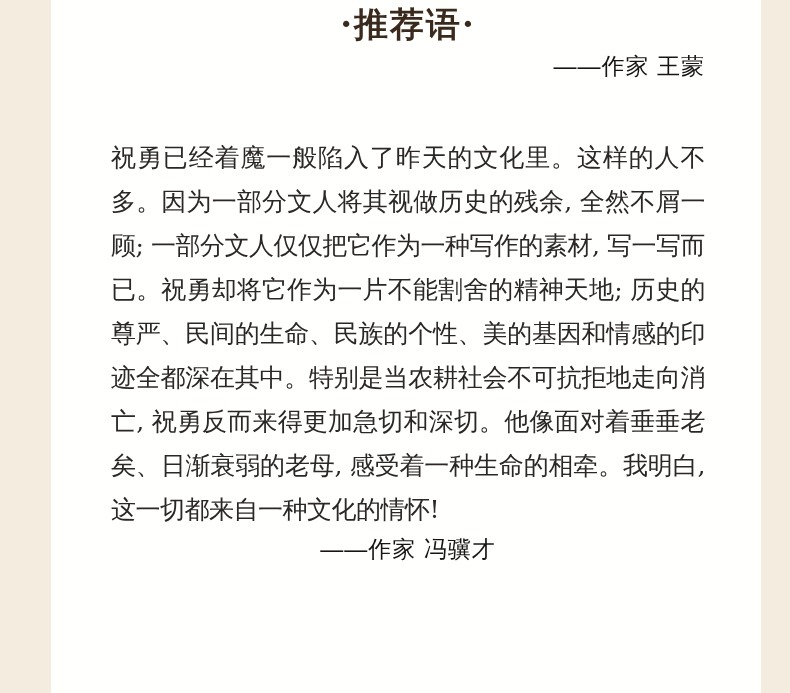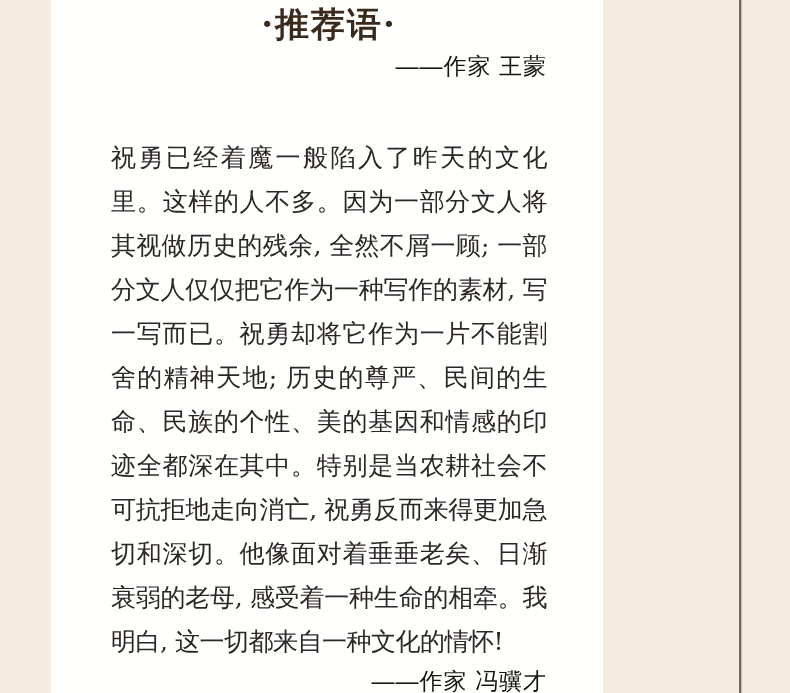--- a/index.html
+++ b/index.html
@@ -7,21 +7,21 @@
     --ink:#2b2726; --title_ink:#3a2a1d; --attr_ink:#171412;
   }
   *{box-sizing:border-box;}
   html,body{margin:0;padding:0;}
   body{
     width:790px;height:693px;overflow:hidden;position:relative;
     background:var(--cream);
     font-family:"DejaVu Serif", serif;
   }
   .sheet{
-    position:absolute;top:0;bottom:0;left:51px;width:552px;
+    position:absolute;top:0;bottom:0;left:51px;width:710px;
     background:var(--sheet);
     padding:0 56px 0 60px;
   }
   .vline{
     position:absolute;top:0;bottom:0;width:2px;
     background:var(--border);
     box-shadow:1px 0 0 rgba(119,103,90,0.35);
   }
   .vline.left{left:51px;}
   .vline.right{left:739px;}
@@ -38,21 +38,21 @@
   }
   .q1 .quote-text{margin-top:40px;line-height:43px;}
   .q2 .quote-text{margin-top:55px;line-height:44px;}
   .quote-attr{
     margin:0;color:var(--attr_ink);
     font-family:"Liberation Sans", sans-serif;
     font-size:23px;line-height:30px;letter-spacing:1px;
     text-align:right;
   }
   .q1 .quote-attr{margin-top:7px;}
-  .q2 .quote-attr{margin-top:2px;}
+  .q2 .quote-attr{margin-top:2px;text-align:center;}
 </style>
 </head>
 <body>
 
 <div class="vline left"></div>
 <div class="vline right"></div>
 
 <div class="sheet">
   <h1 class="page-title">·推荐语·</h1>
 

